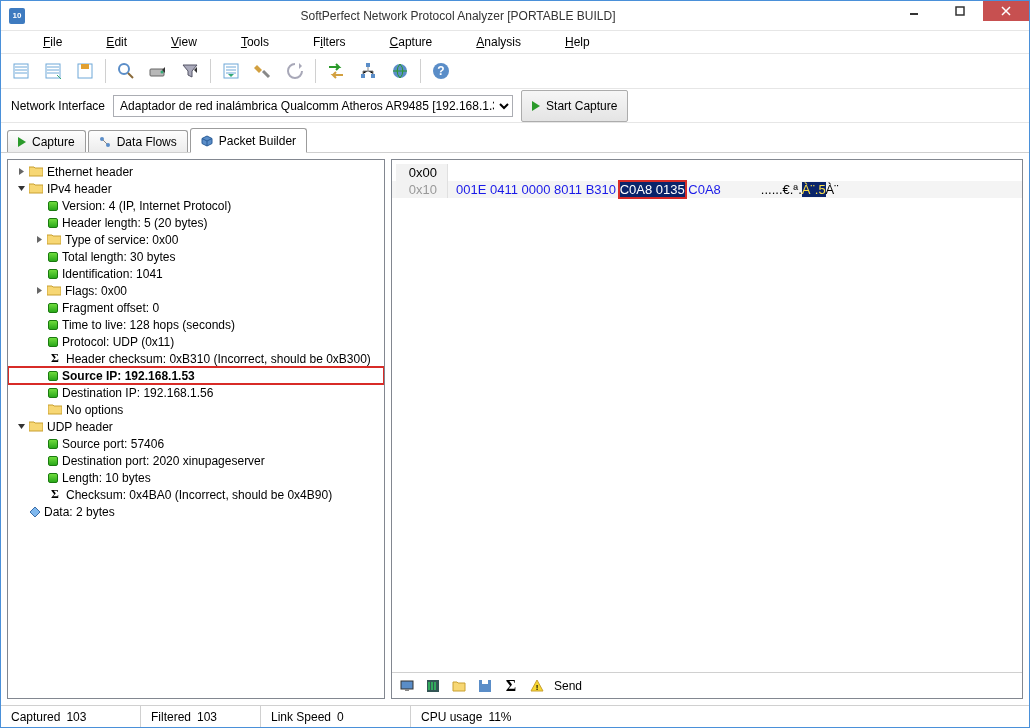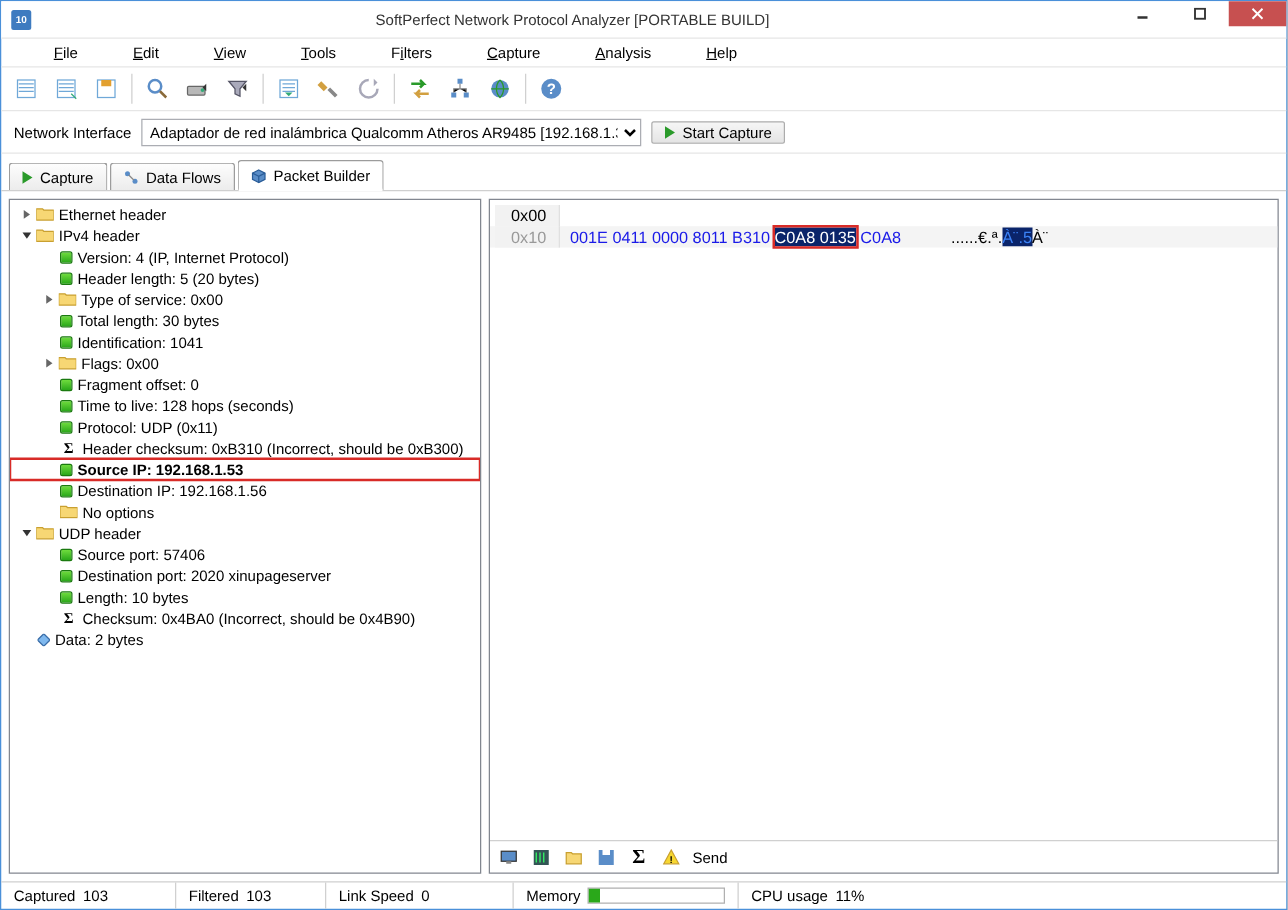--- a/index.html
+++ b/index.html
@@ -16,21 +16,21 @@
 .menubar { height: 22px; display: flex; align-items: center; padding: 0 8px; gap: 4px; font-size: 12px; }
 .menubar .mitem { padding: 2px 6px; cursor: pointer; margin-left: 28px; }
 .menubar .mitem u { text-decoration: underline; }
 
 .toolbar { height: 36px; border-top: 1px solid #e6e6e6; border-bottom: 1px solid #e6e6e6; display: flex; align-items: center; padding: 0 6px; gap: 4px; }
 .tbtn { width: 28px; height: 28px; display: flex; align-items: center; justify-content: center; cursor: pointer; border: 1px solid transparent; border-radius: 2px; }
 .tsep { width: 1px; height: 24px; background: #d0d0d0; margin: 0 2px; }
 
 .ifacebar { height: 34px; border-bottom: 1px solid #e6e6e6; display: flex; align-items: center; padding: 0 10px; gap: 8px; font-size: 12px; }
 .ifacebar select { font-size: 12px; height: 22px; width: 400px; border: 1px solid #abadb3; padding: 0 2px; background:#fff;}
-.startbtn { height: 18px; border: 1px solid #acacac; background: linear-gradient(#f6f6f6,#e4e4e4); padding: 0 10px; display: flex; align-items: center; gap: 6px; font-size: 12px; cursor: pointer; border-radius:2px;}
+.startbtn { height: 32px; border: 1px solid #acacac; background: linear-gradient(#f6f6f6,#e4e4e4); padding: 0 10px; display: flex; align-items: center; gap: 6px; font-size: 12px; cursor: pointer; border-radius:2px;}
 .startbtn .play { width: 0; height: 0; border-top: 5px solid transparent; border-bottom: 5px solid transparent; border-left: 8px solid #2a9a2a; }
 
 .tabrow { height: 30px; border-bottom: 1px solid #cfcfcf; display: flex; align-items: flex-end; padding: 0 6px 0 6px; gap:0;}
 .tab { height: 22px; border: 1px solid #9c9c9c; border-bottom: none; background: linear-gradient(#fdfdfd,#ececec); padding: 0 10px; display: flex; align-items: center; gap: 6px; font-size: 12px; cursor: pointer; border-top-left-radius: 3px; border-top-right-radius: 3px; margin-right:2px;}
 .tab.active { background: #fff; height: 24px; position: relative; z-index: 2; }
 .tab.active::after{content:"";position:absolute;left:0;right:0;bottom:-1px;height:2px;background:#fff;}
 .tab .ticon { width: 14px; height: 14px; display:inline-flex;align-items:center;justify-content:center;}
 .ticon.play{width:0;height:0;border-top:5px solid transparent;border-bottom:5px solid transparent;border-left:8px solid #2a9a2a;}
 .ticon.flow{width:12px;height:12px;}
 .ticon.cube{width:12px;height:12px;}
@@ -55,21 +55,21 @@
 .tree-row .icon.diamond{width:10px;height:10px;}
 .tree-row .label { }
 .tree-row.highlight { outline: 2px solid #d82b27; outline-offset: -1px; font-weight: bold; }
 .tree-row.highlight .icon,.tree-row.highlight .label{position:relative;z-index:1;}
 
 .hex-line { display: flex; padding-left: 4px; height: 17px; align-items: center; }
 .hex-offset { width: 52px; text-align: right; padding-right: 10px; color: #000; background:#f2f2f2; border-right:1px solid #e0e0e0; height:100%;display:flex;align-items:center;justify-content:flex-end;}
 .hex-bytes { padding-left: 8px; color: #1a1ae8; }
 .hex-bytes .mark { background: #0a246a; color: #fff; outline: 2px solid #d82b27; }
 .hex-ascii { padding-left: 14px; color: #000; }
-.hex-ascii .amark{background:#0a246a;color:#3b82f6;}
+.hex-ascii .amark{background:#0a246a;color:#fde047;}
 
 .statusbar { height: 22px; border-top: 1px solid #d0d0d0; display: flex; align-items: center; font-size: 12px; }
 .statusbar .cell { padding: 0 10px; display: flex; align-items: center; gap: 6px; border-right: 1px solid #d0d0d0; height: 100%; }
 .statusbar .cell:last-child { border-right: none; }
 .membar { width: 110px; height: 13px; border: 1px solid #b0b0b0; background: #fff; position: relative; }
 .membar .fill { position: absolute; left: 0; top: 0; bottom: 0; width: 8%; background: #2aa81a; }
 
 svg { display: block; }
 </style>
 </head>
@@ -454,25 +454,19 @@
         <span>103</span>
       </div>
     <div class="cell" style="width:120px">
         <span>Filtered</span>
         <span>103</span>
       </div>
     <div class="cell" style="width:150px">
         <span>Link Speed</span>
         <span>0</span>
       </div>
-    <div class="cell" style="width:180px">
-        <span>Memory</span>
-        <span class="membar">
-          <span class="fill"></span>
-        </span>
-      </div>
     <div class="cell">
         <span>CPU usage</span>
         <span>11%</span>
       </div>
   </div>
 
 </div>
 
 </body></html>

